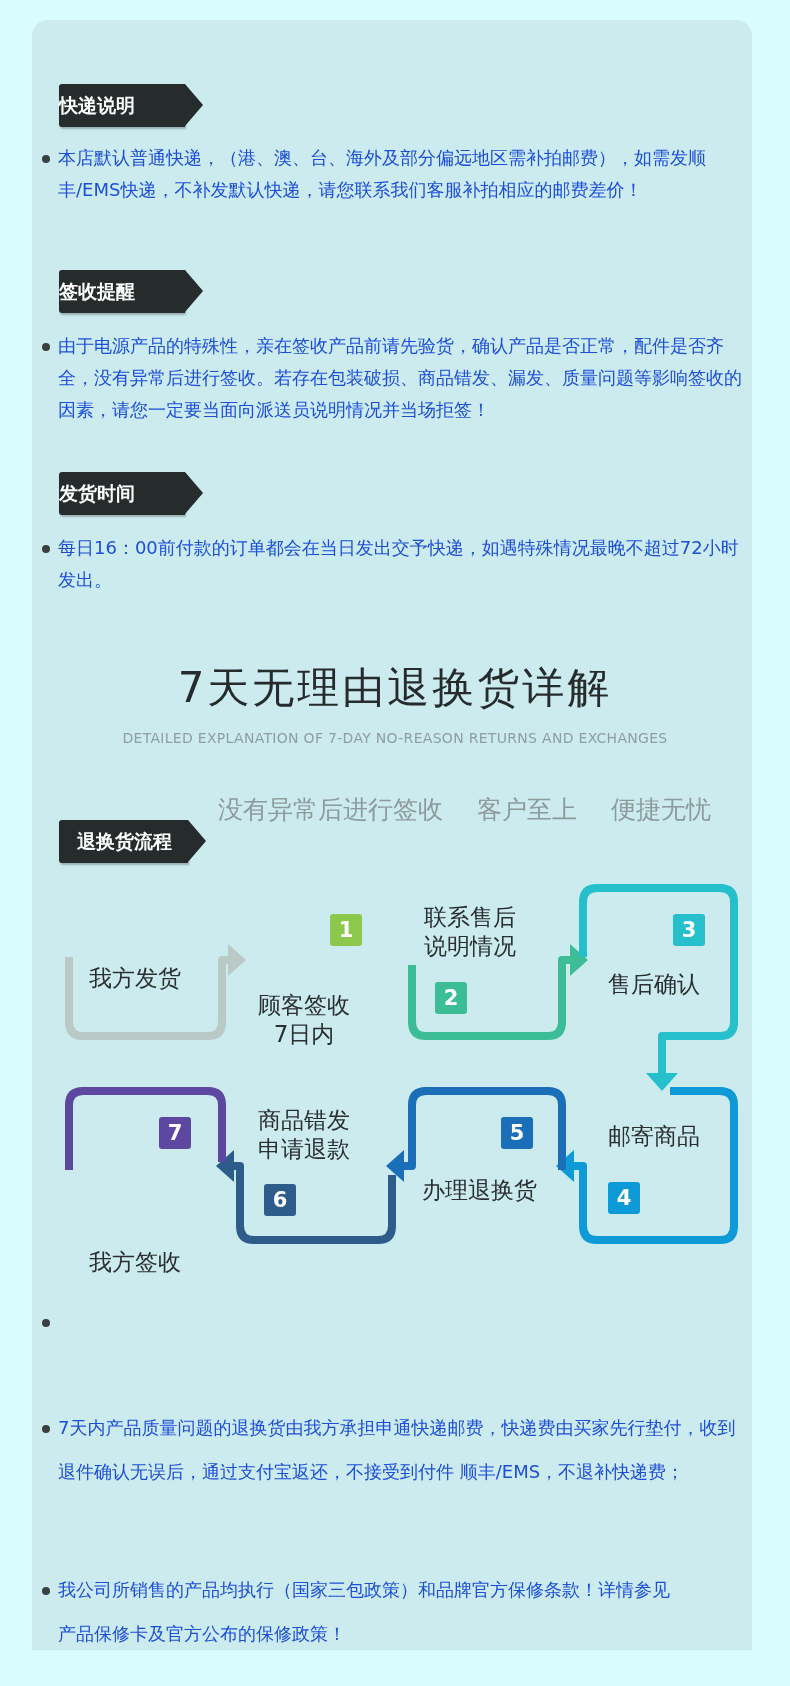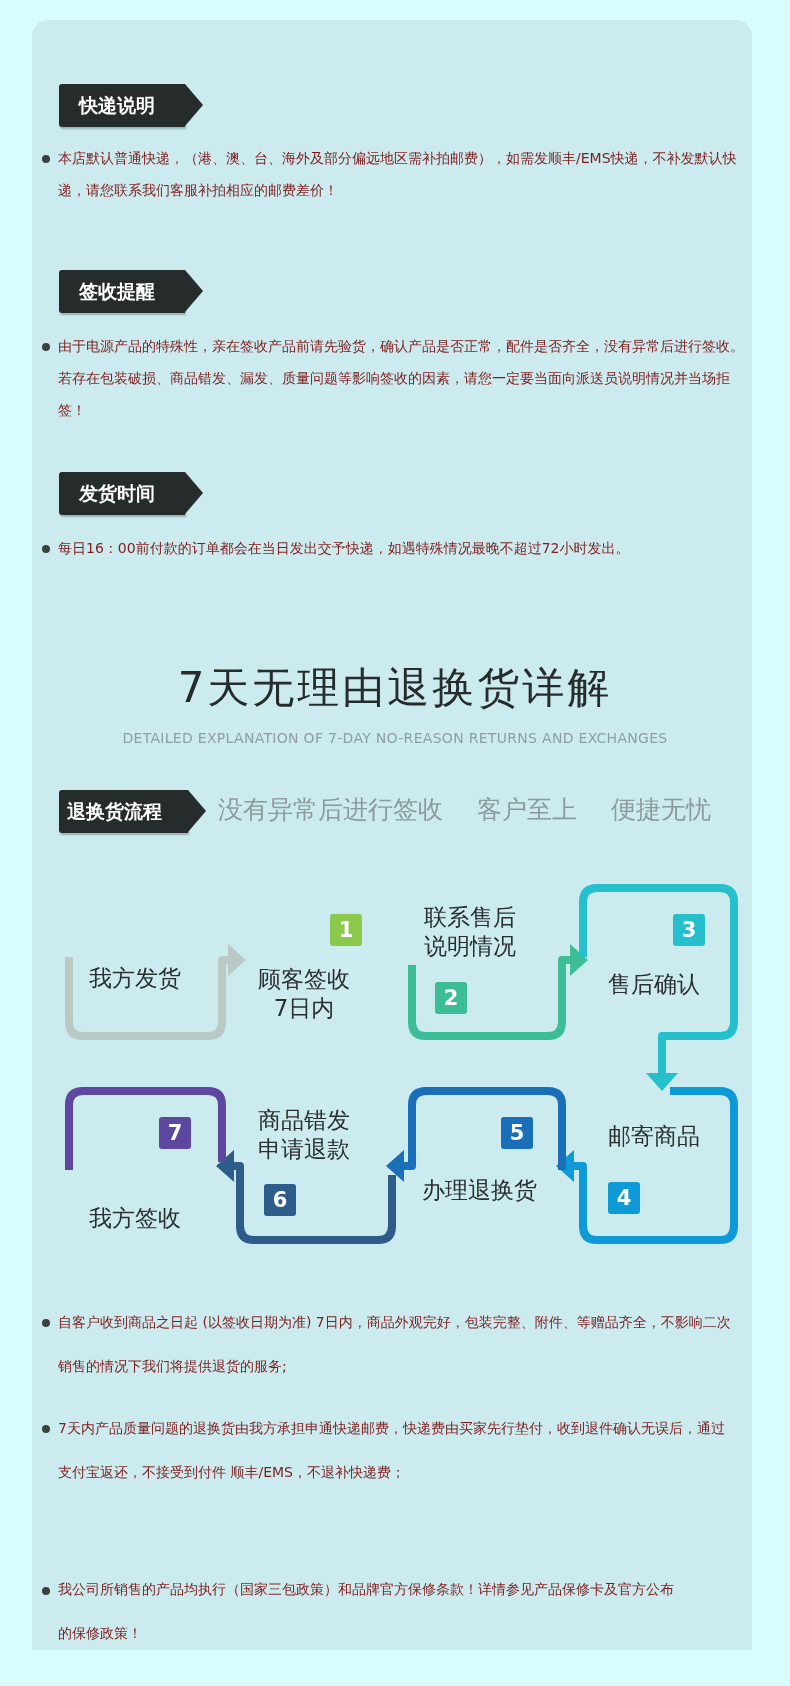--- a/index.html
+++ b/index.html
@@ -8,32 +8,32 @@
     font-family:"DejaVu Sans", "Liberation Sans", sans-serif; color:#2a2f30;
     position:relative; overflow:hidden;
   }
   .card {
     position:absolute; left:32px; top:20px; width:720px; height:1630px;
     background:#cbebef; border-radius:16px 16px 0 0;
   }
   .tag {
     position:absolute; left:59px; height:43px; width:126px;
     background:#262b2c; color:#fff; font-size:19px; font-weight:bold;
-    line-height:43px; padding-left:20px; box-sizing:border-box;
+    line-height:43px; box-sizing:border-box;
     border-radius:3px 0 0 3px;
     box-shadow:1px 2px 2px rgba(0,0,0,0.25);
   }
   .tag::after {
     content:""; position:absolute; right:-18px; top:0;
     border-top:21.5px solid transparent; border-bottom:21.5px solid transparent;
     border-left:18px solid #262b2c;
   }
   .para {
-    position:absolute; left:58px; width:690px; font-size:14px; line-height:32px;
-    color:#7f1d1d;
+    position:absolute; left:58px; width:690px; font-size:18px; line-height:32px;
+    color:#1d4ed8;
   }
   .para .bullet {
     position:absolute; left:-16px; top:13px; width:8px; height:8px; border-radius:50%;
     background:#3a3f40;
   }
   .title {
     position:absolute; left:0; width:790px; text-align:center; top:660px;
     font-size:42px; font-weight:normal; letter-spacing:3px; color:#262b2c;
   }
   .subtitle {
@@ -73,21 +73,21 @@
 
 <div class="tag" style="top:472px">发货时间</div>
 <div class="para" style="top:532px">
   <span class="bullet"></span>
   <span>每日16：00前付款的订单都会在当日发出交予快递，如遇特殊情况最晚不超过72小时发出。</span>
 </div>
 
 <div class="title">7天无理由退换货详解</div>
 <div class="subtitle">DETAILED EXPLANATION OF 7-DAY NO-REASON RETURNS AND EXCHANGES</div>
 
-<div class="tag" style="top:790px; width:129px; padding-left:8px;">退换货流程</div>
+<div class="tag" style="top:820px; width:129px; padding-left:18px;">退换货流程</div>
 <div class="slogan">
   <span>没有异常后进行签收</span>
   <span>客户至上</span>
   <span>便捷无忧</span>
 </div>
 
 <div class="flow">
   <svg width="790" height="1686" viewBox="0 0 790 1686">
     <g fill="none" stroke-width="8" stroke-linejoin="round">
 
@@ -123,33 +123,32 @@
 
   <div class="badge" style="left:608px; top:1182px; background:#0e9ad6;">4</div>
   <div class="step-label" style="left:608px; top:1122px;">邮寄商品</div>
 
   <div class="badge" style="left:501px; top:1117px; background:#1a6fb8;">5</div>
   <div class="step-label" style="left:422px; top:1176px;">办理退换货</div>
 
   <div class="badge" style="left:264px; top:1184px; background:#2d5b8a;">6</div>
 
   <div class="badge" style="left:159px; top:1117px; background:#5e47a1;">7</div>
-  <div class="step-label" style="left:89px; top:1204px;">我方签收</div>
+  <div class="step-label" style="left:89px; top:1248px;">我方签收</div>
 </div>
 
-<div class="step-label" style="left:258px; top:965px; white-space:pre-line; background:#cbebef;">顾客签收
+<div class="step-label" style="left:258px; top:991px; white-space:pre-line; background:#cbebef;">顾客签收
 7日内</div>
 <div class="step-label" style="left:424px; top:903px; white-space:pre-line;">联系售后
 说明情况</div>
 <div class="step-label" style="left:258px; top:1106px; white-space:pre-line;">商品错发
 申请退款</div>
 
 <div class="para" style="top:1300px; width:680px; line-height:44px;">
   <span class="bullet" style="top:19px"></span>
-  <span>自客户收到商品之日起 (以签收日期为准) 7日内，商品外观完好，包装完整、附件、等赠品齐全，不影响二次销售的情况下我们将提供退货的服务;</span>
 </div>
 <div class="para" style="top:1406px; width:680px; line-height:44px;">
   <span class="bullet" style="top:19px"></span>
   <span>7天内产品质量问题的退换货由我方承担申通快递邮费，快递费由买家先行垫付，收到退件确认无误后，通过支付宝返还，不接受到付件 顺丰/EMS，不退补快递费；</span>
 </div>
 <div class="para" style="top:1568px; width:620px; line-height:44px;font-family:Liberation Serif, serif;">
   <span class="bullet" style="top:19px"></span>
   <span>我公司所销售的产品均执行（国家三包政策）和品牌官方保修条款！详情参见产品保修卡及官方公布的保修政策！</span>
 </div>
 

